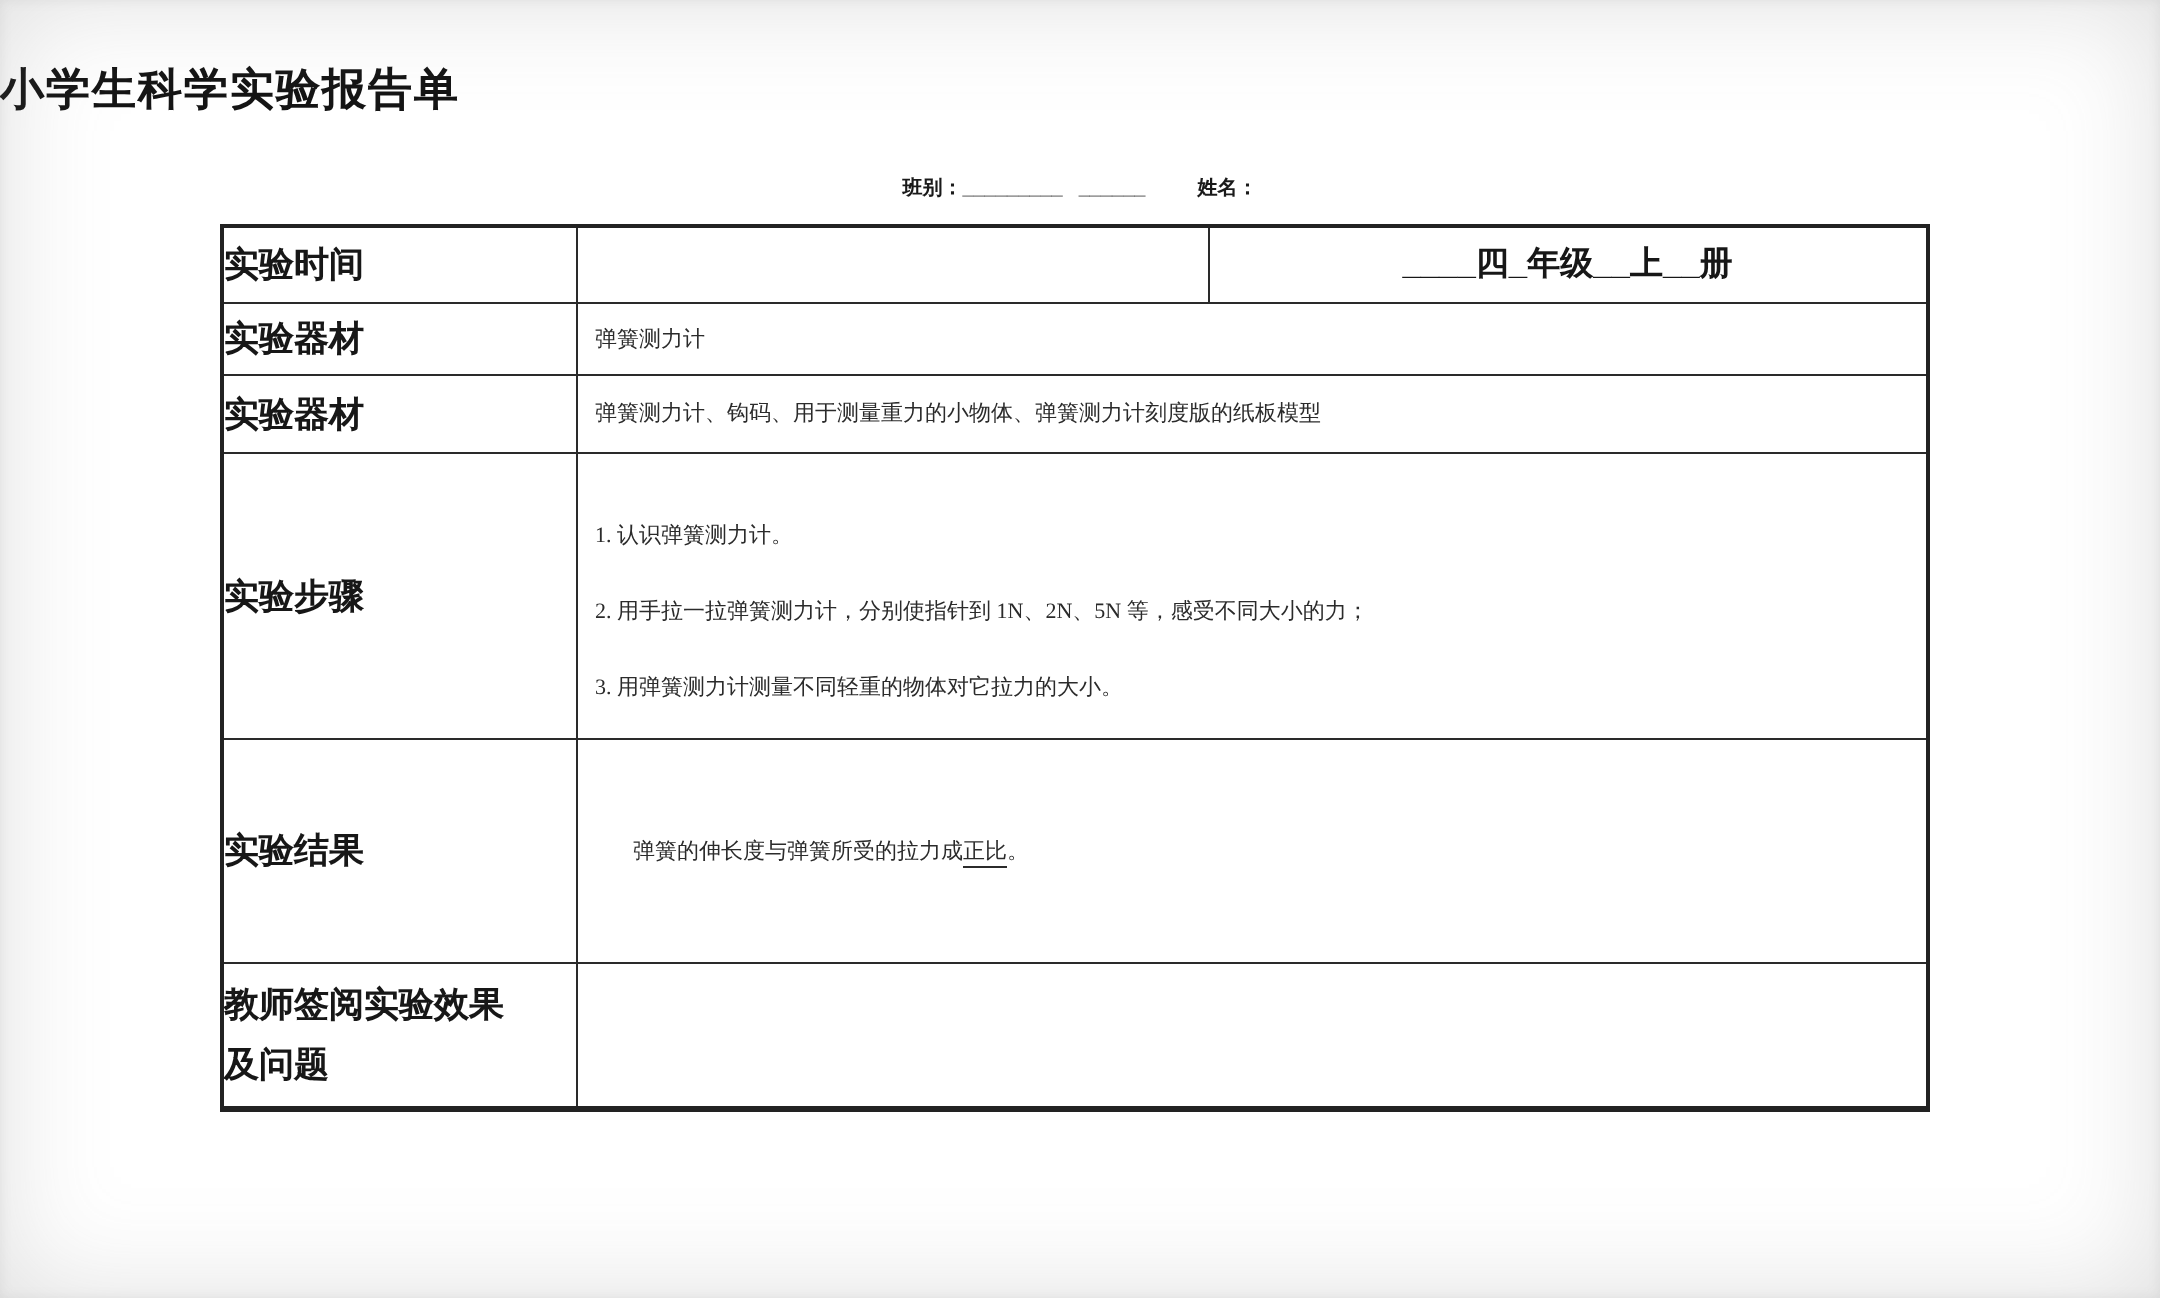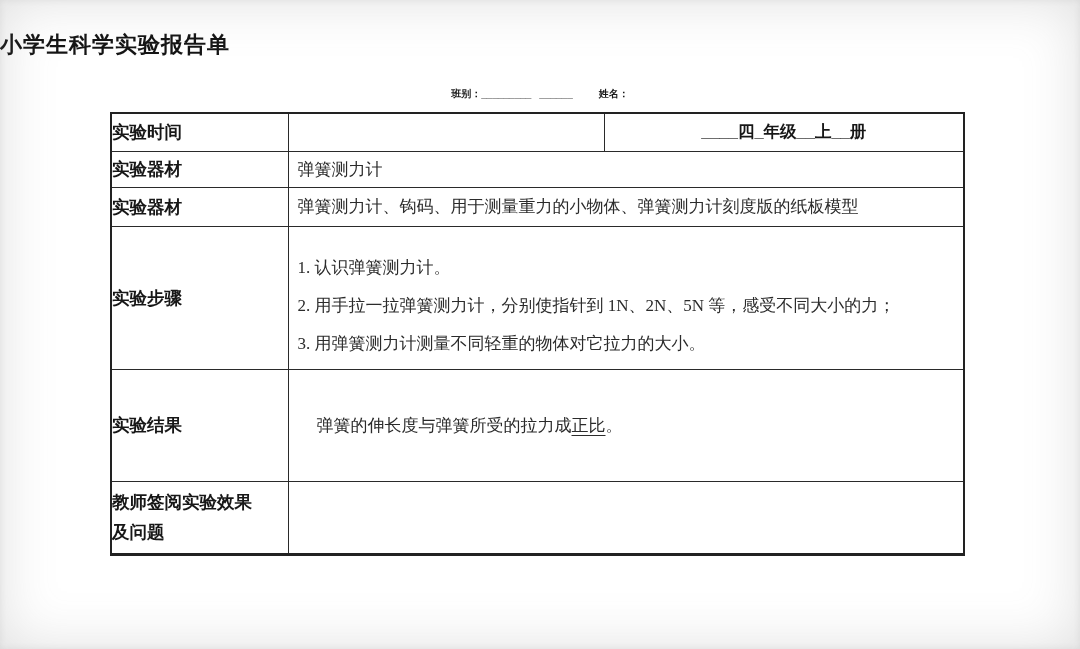--- a/index.html
+++ b/index.html
@@ -56,21 +56,21 @@
   td.label-cell {
     width: 177px;
     font-weight: bold;
     font-size: 17.5px;
     color: #171717;
     font-family: "Liberation Sans", sans-serif;
   }
   td.content-cell {
     padding-left: 9px;
     font-family: "Liberation Serif", serif;
-    font-size: 17px;
+    font-size: 11px;
     color: #2b2b2b;
   }
   td.grade-cell {
     width: 360px;
     text-align: center;
     font-weight: bold;
     font-size: 16.5px;
     color: #171717;
     white-space: pre;
     margin-top: 32px;

